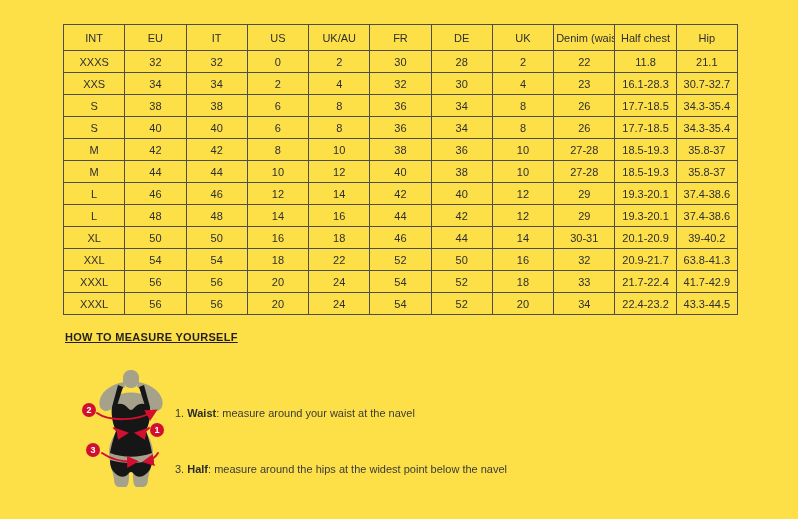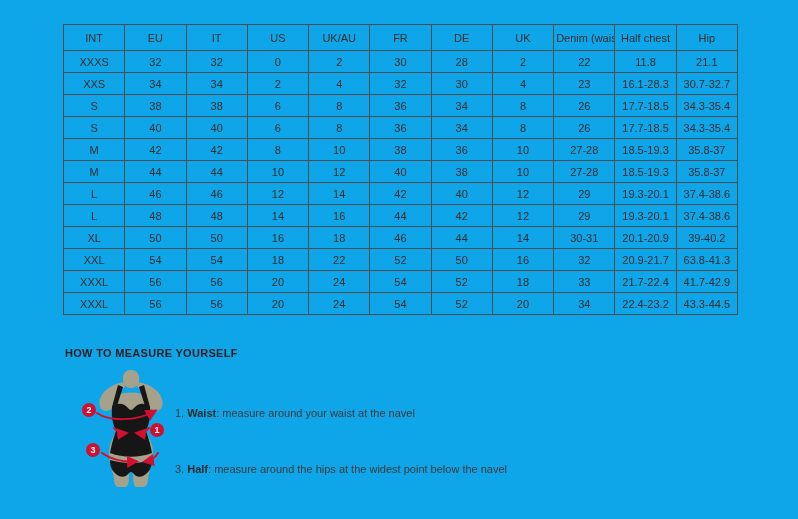--- a/index.html
+++ b/index.html
@@ -2,21 +2,21 @@
 <html><head>
 <meta charset="utf-8">
 <style>
   * { box-sizing: border-box; margin: 0; padding: 0; }
   html, body { background: #ffffff; }
   body { font-family: "Liberation Sans", "DejaVu Sans", sans-serif; }
   .page {
     position: relative;
     width: 798px;
     height: 519px;
-    background: #0ea5e9;
+    background: #fde047;
     overflow: hidden;
   }
 
   
   .size-table {
     position: absolute;
     left: 63px;
     top: 24px;
     width: 675px;
     border-collapse: collapse;
@@ -34,25 +34,26 @@
     white-space: nowrap;
   }
   .size-table thead th { height: 26px; }
   .size-table tbody td { height: 22px; }
   .size-table { border: 1px solid #333333; }
 
   
   .measure-title {
     position: absolute;
     left: 65px;
-    top: 347px;
+    top: 331px;
     font-size: 11px;
     font-weight: bold;
     letter-spacing: 0.3px;
     color: #231f20;
+    text-decoration: underline;
   }
   .figure-wrap {
     position: absolute;
     left: 72px;
     top: 369px;
     width: 120px;
     height: 125px;
   }
   .instructions {
     position: absolute;

